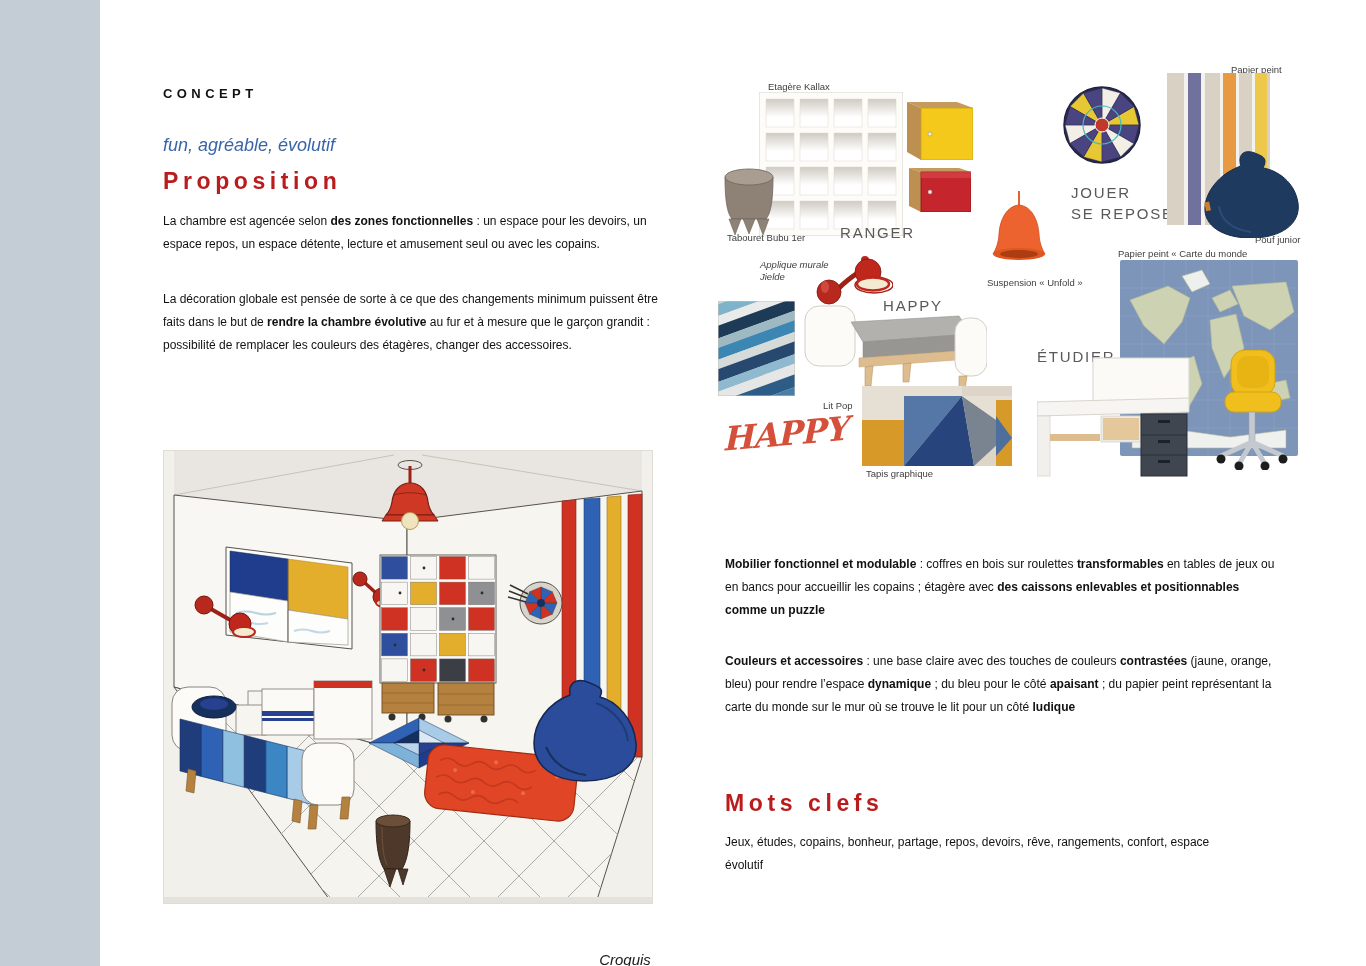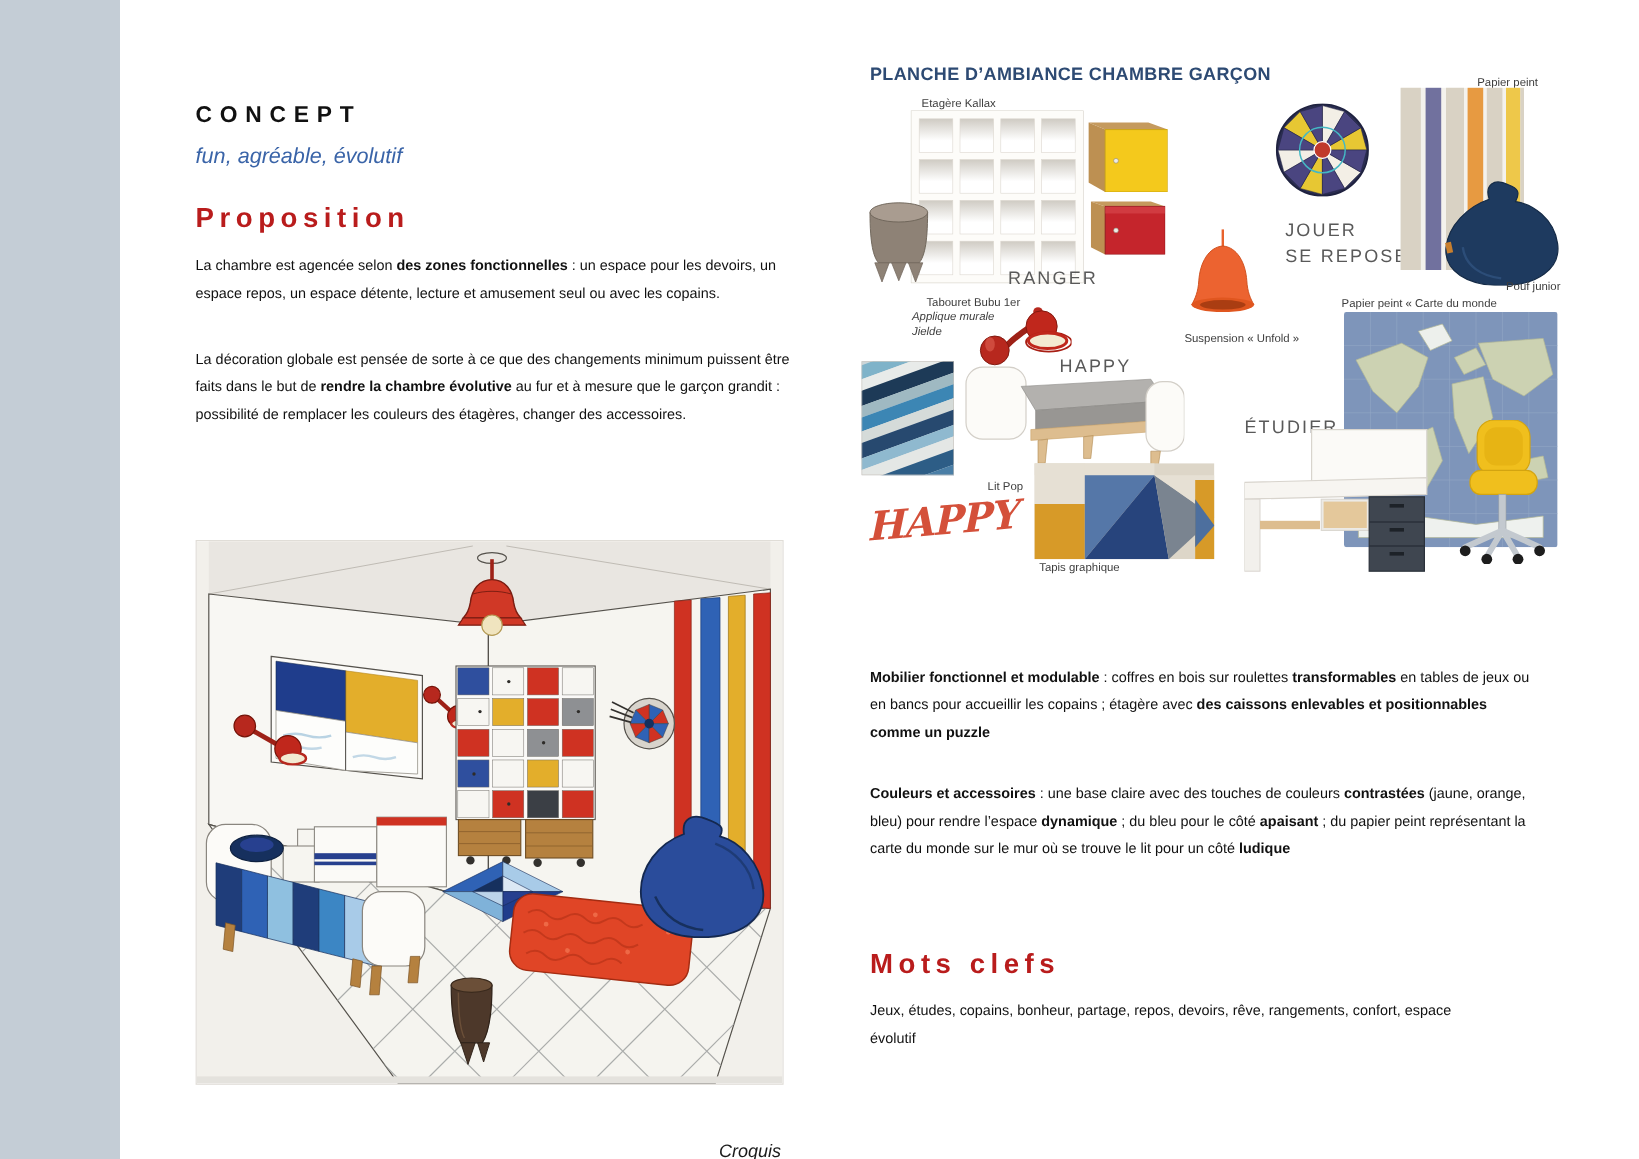--- a/index.html
+++ b/index.html
@@ -1,41 +1,41 @@
 <!DOCTYPE html>
 <html><head>
 <meta charset="utf-8">
 <style>
   html,body{margin:0;padding:0;background:#ffffff;}
   .page{position:relative;width:1366px;height:966px;background:#ffffff;overflow:hidden;
         font-family:"Liberation Sans",sans-serif;color:#1a1a1a;}
   .sidebar{position:absolute;left:0;top:0;width:100px;height:966px;background:#c4cdd6;}
   .abs{position:absolute;}
-  .h-concept{font-size:19px;font-weight:700;letter-spacing:.34em;color:#111;}
+  .h-concept{font-size:13px;font-weight:700;letter-spacing:.34em;color:#111;}
   .tagline{font-size:18px;font-style:italic;color:#3a64a8;}
   .h-big{font-size:23px;font-weight:600;letter-spacing:.2em;color:#b91c1c;}
   .para{font-size:12px;line-height:23px;color:#111;}
   .b{font-weight:700;}
   .board-title{font-size:15px;font-weight:600;color:#2d4a73;letter-spacing:.02em;}
   .lbl-s{font-size:9.5px;color:#3d3d3d;line-height:12px;}
   .lbl-zone{font-size:15px;color:#595959;letter-spacing:.12em;line-height:21px;}
   .caption{font-size:15px;font-style:italic;color:#1a1a1a;text-align:center;}
   .happy{font-family:"DejaVu Serif",serif;font-style:italic;font-weight:700;font-size:33px;
          color:#d4503a;transform:rotate(-5deg) skewX(-6deg);letter-spacing:-1px;white-space:nowrap;}
   .croquis-frame{border:1px solid #e0ddd7;}
   svg{display:block;}
 </style>
 </head>
 <body>
 
 <div class="page">
   <div class="sidebar"></div>
 
   <div class="abs h-concept" style="left:163px;top:86px;">CONCEPT</div>
-  <div class="abs tagline" style="left:163px;top:120px;">fun, agréable, évolutif</div>
+  <div class="abs tagline" style="left:163px;top:135px;">fun, agréable, évolutif</div>
   <div class="abs h-big" style="left:163px;top:168px;">Proposition</div>
   <div class="abs para" style="left:163px;top:210px;width:505px;"><span>La chambre est agencée selon </span><span class="b">des zones fonctionnelles</span><span> :  un espace pour les devoirs, un espace repos, un espace détente, lecture et amusement seul ou avec les copains.</span></div>
   <div class="abs para" style="left:163px;top:288px;width:505px;"><span>La décoration globale est pensée de sorte à ce que des changements minimum puissent être faits dans le but de </span><span class="b">rendre la chambre évolutive</span><span> au fur et à mesure que le garçon grandit : possibilité de remplacer les couleurs des étagères, changer des accessoires.</span></div>
 
   <div class="abs croquis-frame" style="left:163px;top:450px;width:488px;height:452px;">
     <svg width="488" height="452" viewBox="0 0 488 452">
       <defs>
         <clipPath id="floorClip">
             <polygon points="10,236 243,302 478,306 432,452 168,452"></polygon>
           </clipPath>
@@ -241,21 +241,20 @@
         <polygon points="234,418 239,434 244,418" fill="#4d382a" stroke="#2e2118" stroke-width="0.8"></polygon>
         <ellipse cx="229" cy="370" rx="17" ry="6" fill="#6b4f38" stroke="#3a2a1d" stroke-width="1"></ellipse>
         <path d="M218,376 C218,398 220,408 223,414" stroke="#6b4f38" stroke-width="1.2" fill="none"></path>
       </g>
       <rect x="0" y="446" width="488" height="6" fill="#e4e2dd"></rect>
     </svg>
   </div>
   <div class="abs caption" style="left:555px;top:906px;width:140px;margin-top:45px;">Croquis</div>
 
   <div class="abs" style="left:715px;top:48px;width:610px;height:450px;">
-    <div class="abs board-title" style="left:10px;top:6px;">PLANCHE D’AMBIANCE CHAMBRE GARÇON</div>
 
     <div class="abs lbl-s" style="left:53px;top:33px;">Etagère Kallax</div>
     <div class="abs" style="left:44px;top:44px;">
       <svg width="144" height="144" viewBox="0 0 144 144">
         <defs>
             <linearGradient id="cg" x1="0" y1="0" x2="0" y2="1">
           <stop offset="0" stop-color="#cfcbc3"></stop>
               <stop offset="0.65" stop-color="#ffffff"></stop>
         </linearGradient>
           </defs>
@@ -301,21 +300,21 @@
 
     <div class="abs" style="left:8px;top:120px;">
       <svg width="52" height="68" viewBox="0 0 52 68">
         <path d="M2,9 C2,36 5,46 9,51 L43,51 C47,46 50,36 50,9 Z" fill="#8e8276" stroke="#6f655a" stroke-width="0.8"></path>
         <polygon points="6,51 12,67 18,51" fill="#8e8276" stroke="#6f655a" stroke-width="0.6"></polygon>
         <polygon points="20,51 26,66 32,51" fill="#8e8276" stroke="#6f655a" stroke-width="0.6"></polygon>
         <polygon points="34,51 40,67 46,51" fill="#8e8276" stroke="#6f655a" stroke-width="0.6"></polygon>
         <ellipse cx="26" cy="9" rx="24" ry="8" fill="#a99c90" stroke="#6f655a" stroke-width="0.8"></ellipse>
       </svg>
     </div>
-    <div class="abs lbl-s" style="left:12px;top:199px;margin-left:45px;">Tabouret Bubu 1er</div>
+    <div class="abs lbl-s" style="left:12px;top:184px;">Tabouret Bubu 1er</div>
     <div class="abs lbl-zone" style="left:125px;top:174px;">RANGER</div>
 
     <div class="abs" style="left:348px;top:38px;">
       <svg width="78" height="78" viewBox="0 0 78 78">
         <circle cx="39" cy="39" r="38" fill="#2b2e52" stroke="#1f2240" stroke-width="1.5"></circle>
         <g stroke="#1f2240" stroke-width="0.4">
           <polygon points="39,39 76,39 71,20.5" fill="#e7c733"></polygon>
           <polygon points="39,39 57.5,7 39,2" fill="#f3efe6"></polygon>
           <polygon points="39,39 20.5,7 7,20.5" fill="#e7c733"></polygon>
           <polygon points="39,39 2,39 7,57.5" fill="#f3efe6"></polygon>

